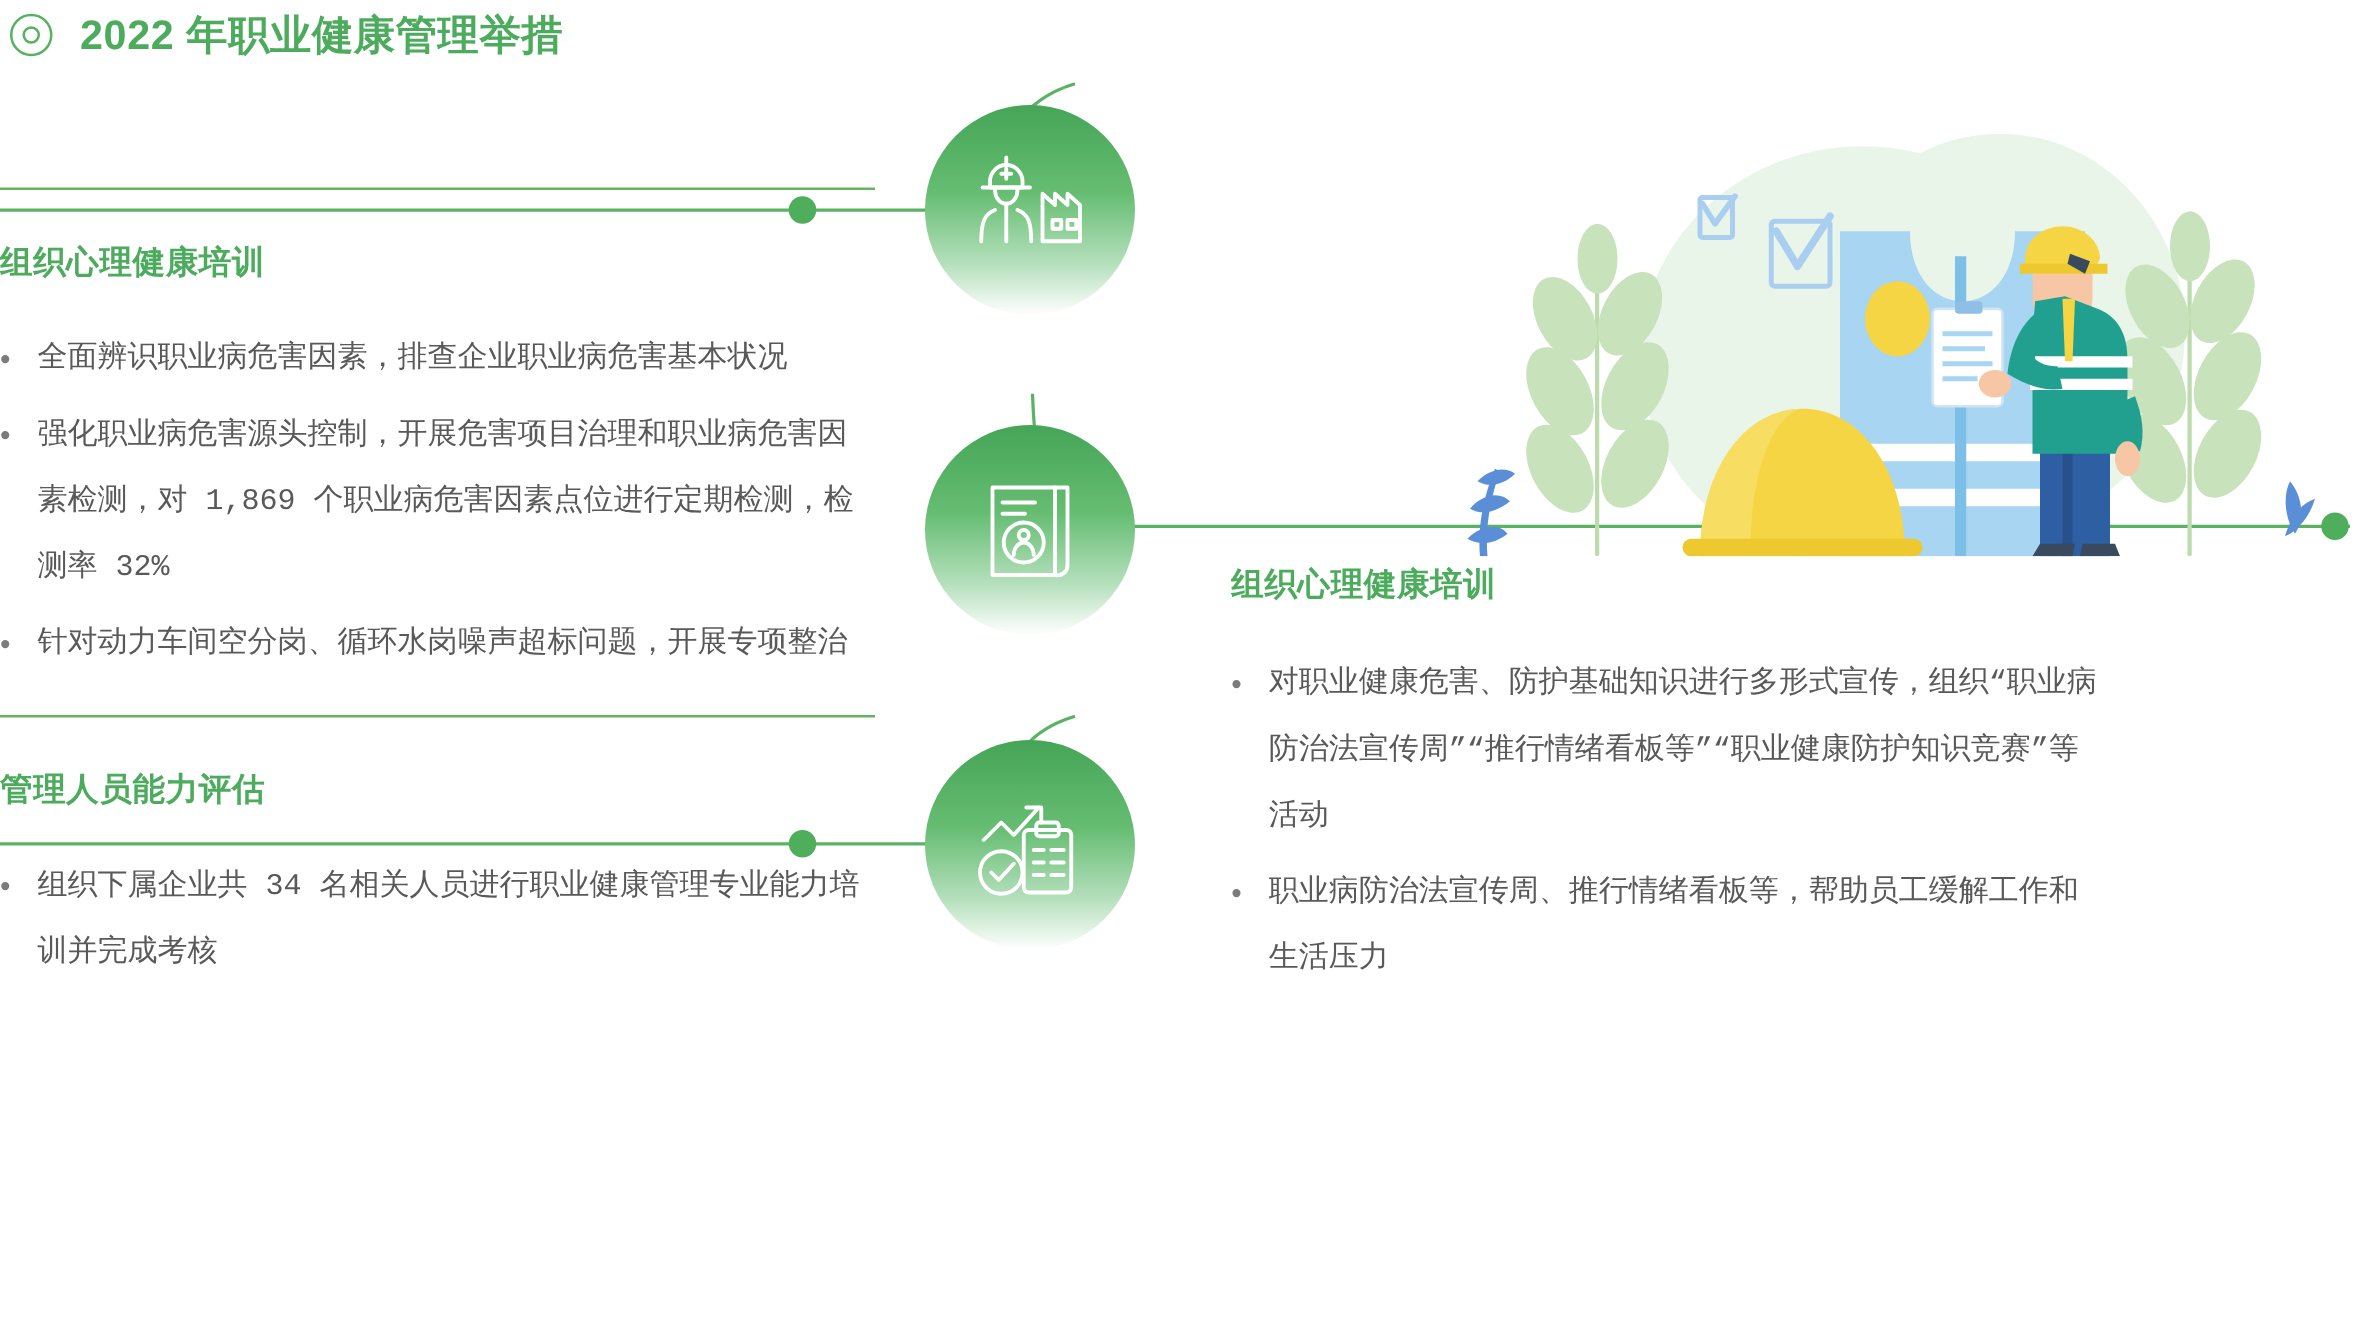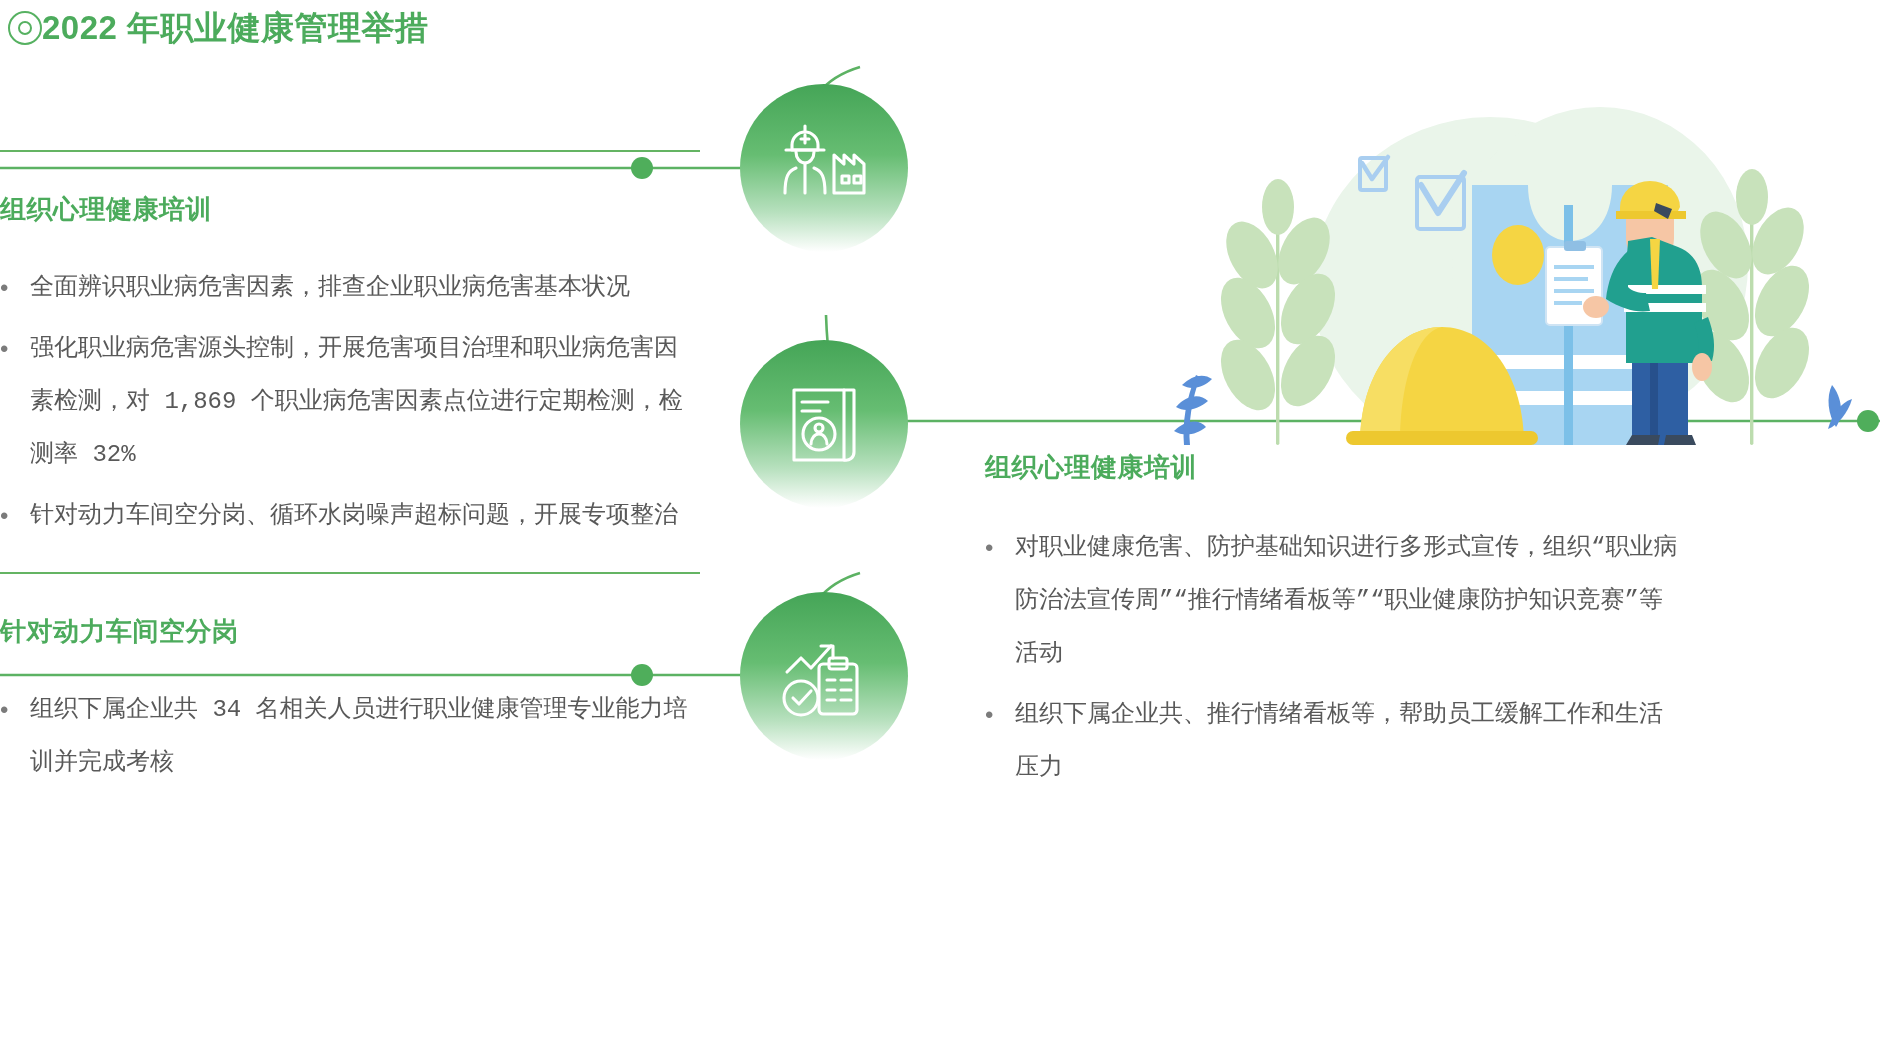--- a/index.html
+++ b/index.html
@@ -4,21 +4,21 @@
 <style>
   html,body{margin:0;padding:0;}
   body{
     width:1891px;height:1060px;position:relative;overflow:hidden;
     background:#ffffff;
     font-family:"Liberation Sans","DejaVu Sans",sans-serif;
   }
   .slide{position:absolute;inset:0;}
 
   
-  .title-row{position:absolute;left:8px;top:0px;height:56px;display:flex;align-items:center;}
+  .title-row{position:absolute;left:8px;top:0px;height:56px;display:flex;align-items:center;gap:22px;}
   .title-mark{width:34px;height:34px;border-radius:50%;border:2.5px solid #56b161;display:flex;align-items:center;justify-content:center;box-sizing:border-box;}
   .title-mark i{display:block;width:14px;height:14px;border-radius:50%;border:2.5px solid #56b161;box-sizing:border-box;}
   .title-text{font-size:33px;font-weight:bold;color:#4cab5c;letter-spacing:.5px;white-space:nowrap;}
 
   
   .col{position:absolute;}
   .col-left{left:0px;top:150px;width:700px;}
   .col-right{left:985px;top:450px;width:700px;}
 
   .rule{height:0;border-top:2px solid #64b463;width:100%;}
@@ -218,36 +218,36 @@
         <span class="txt">强化职业病危害源头控制，开展危害项目治理和职业病危害因素检测，对 1,869 个职业病危害因素点位进行定期检测，检测率 32%</span>
       </li>
       <li>
         <span class="dot">•</span>
         <span class="txt">针对动力车间空分岗、循环水岗噪声超标问题，开展专项整治</span>
       </li>
     </ul>
     <div style="height:22px;"></div>
     <div class="rule"></div>
     <div style="height:40px;"></div>
-    <div class="sec-head">针对动力车间空分岗</div>
+    <div class="sec-head">管理人员能力评估</div>
     <ul class="bullets" style="margin-top:34px;">
       <li>
         <span class="dot">•</span>
         <span class="txt">组织下属企业共 34 名相关人员进行职业健康管理专业能力培训并完成考核</span>
       </li>
     </ul>
   </div>
 
   <div class="col col-right">
     <div class="sec-head">组织心理健康培训</div>
     <ul class="bullets" style="margin-top:36px;">
       <li>
         <span class="dot">•</span>
         <span class="txt">对职业健康危害、防护基础知识进行多形式宣传，组织“职业病防治法宣传周”“推行情绪看板等”“职业健康防护知识竞赛”等活动</span>
       </li>
       <li>
         <span class="dot">•</span>
-        <span class="txt">组织下属企业共、推行情绪看板等，帮助员工缓解工作和生活压力</span>
+        <span class="txt">职业病防治法宣传周、推行情绪看板等，帮助员工缓解工作和生活压力</span>
       </li>
     </ul>
   </div>
 
 </div>
 
 </body></html>

